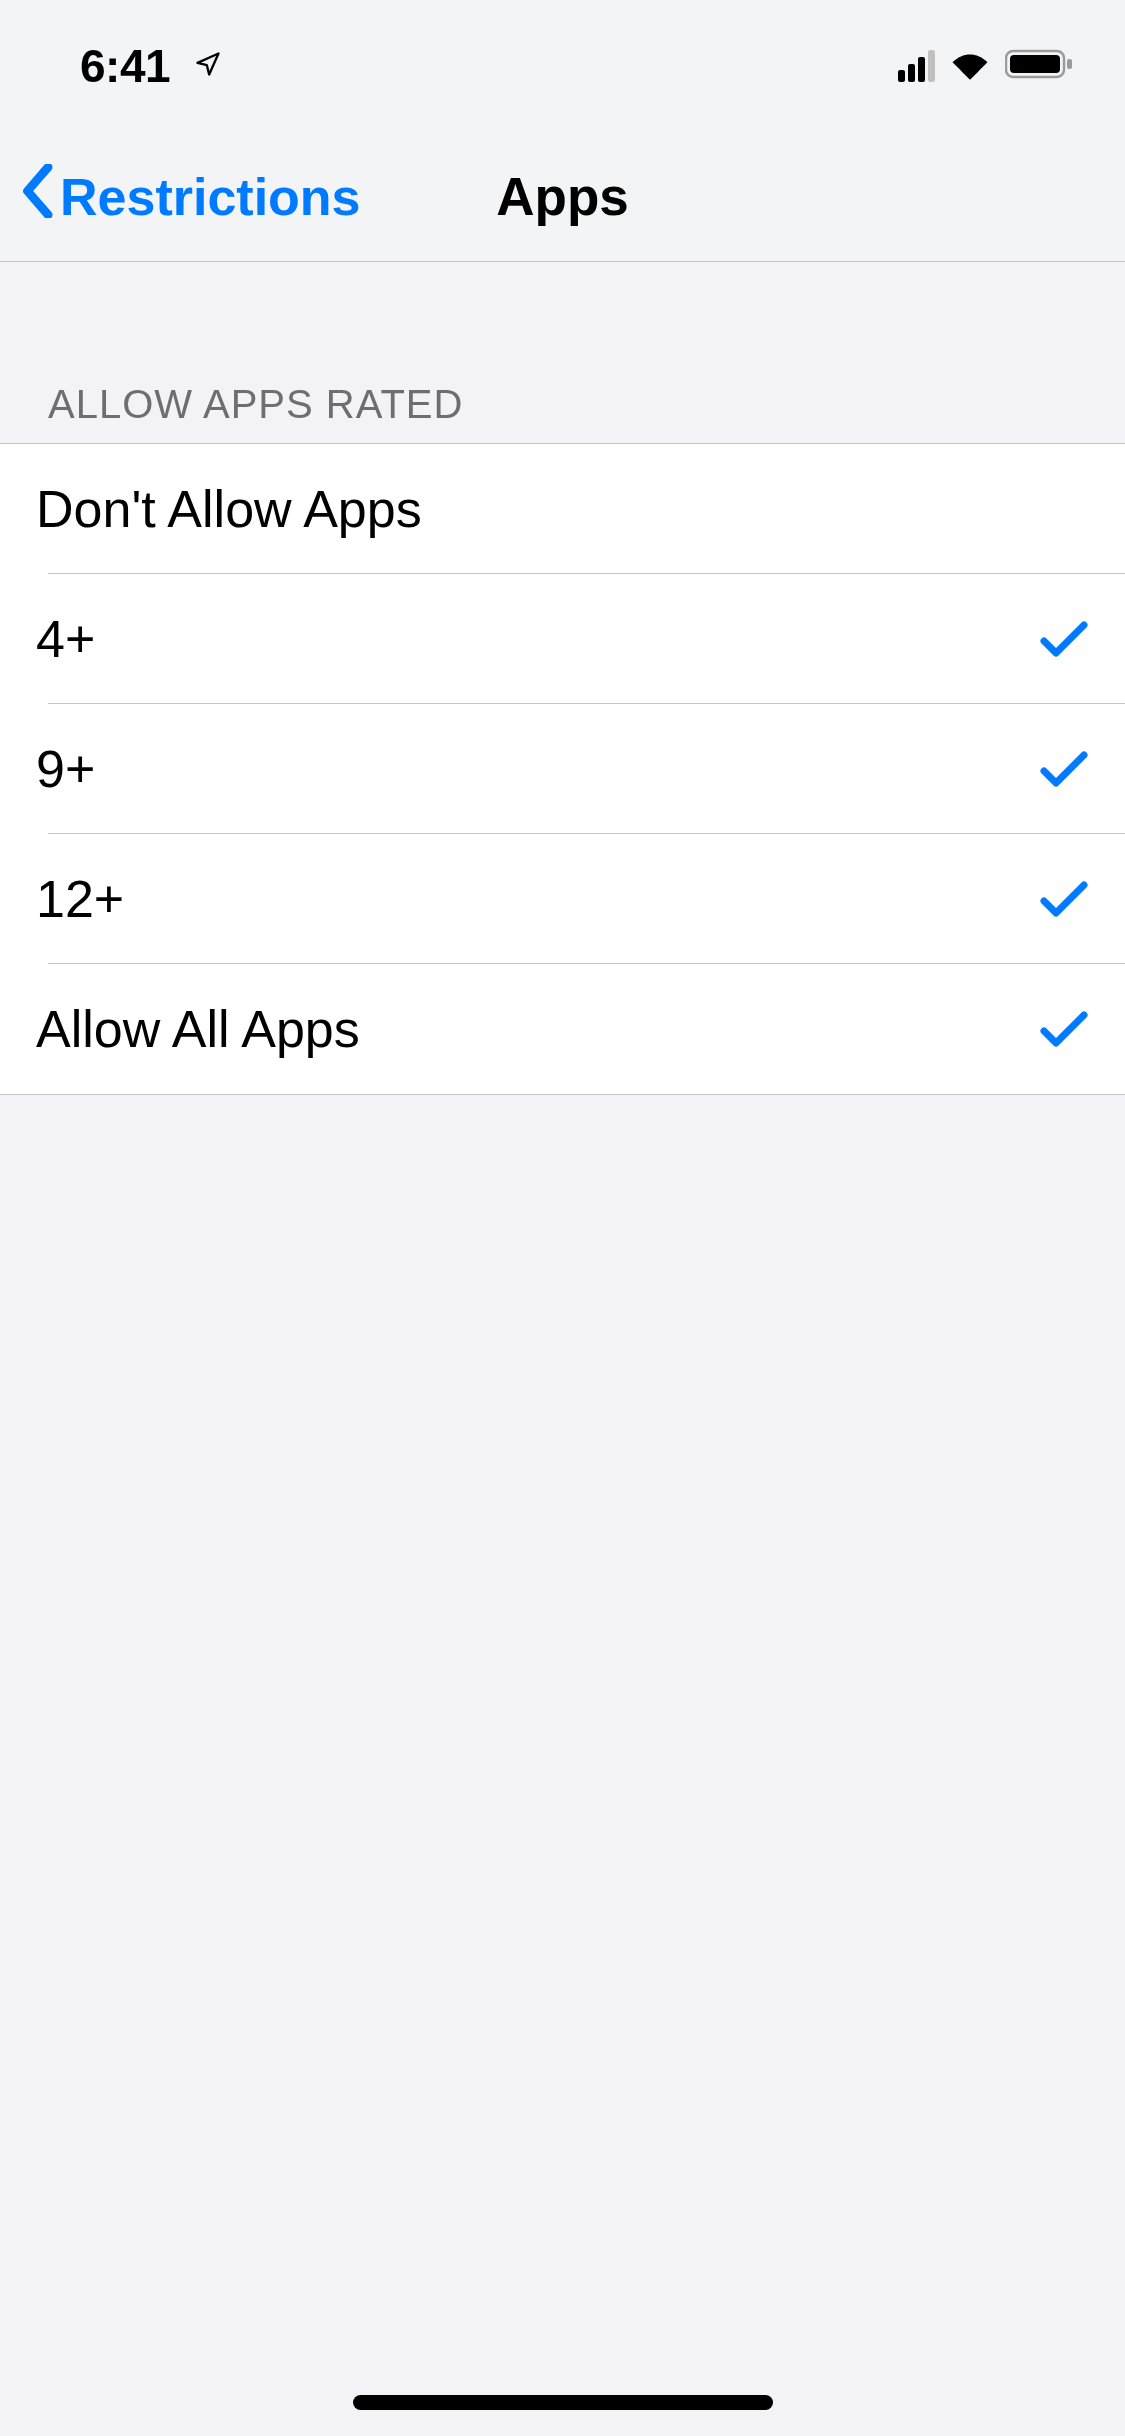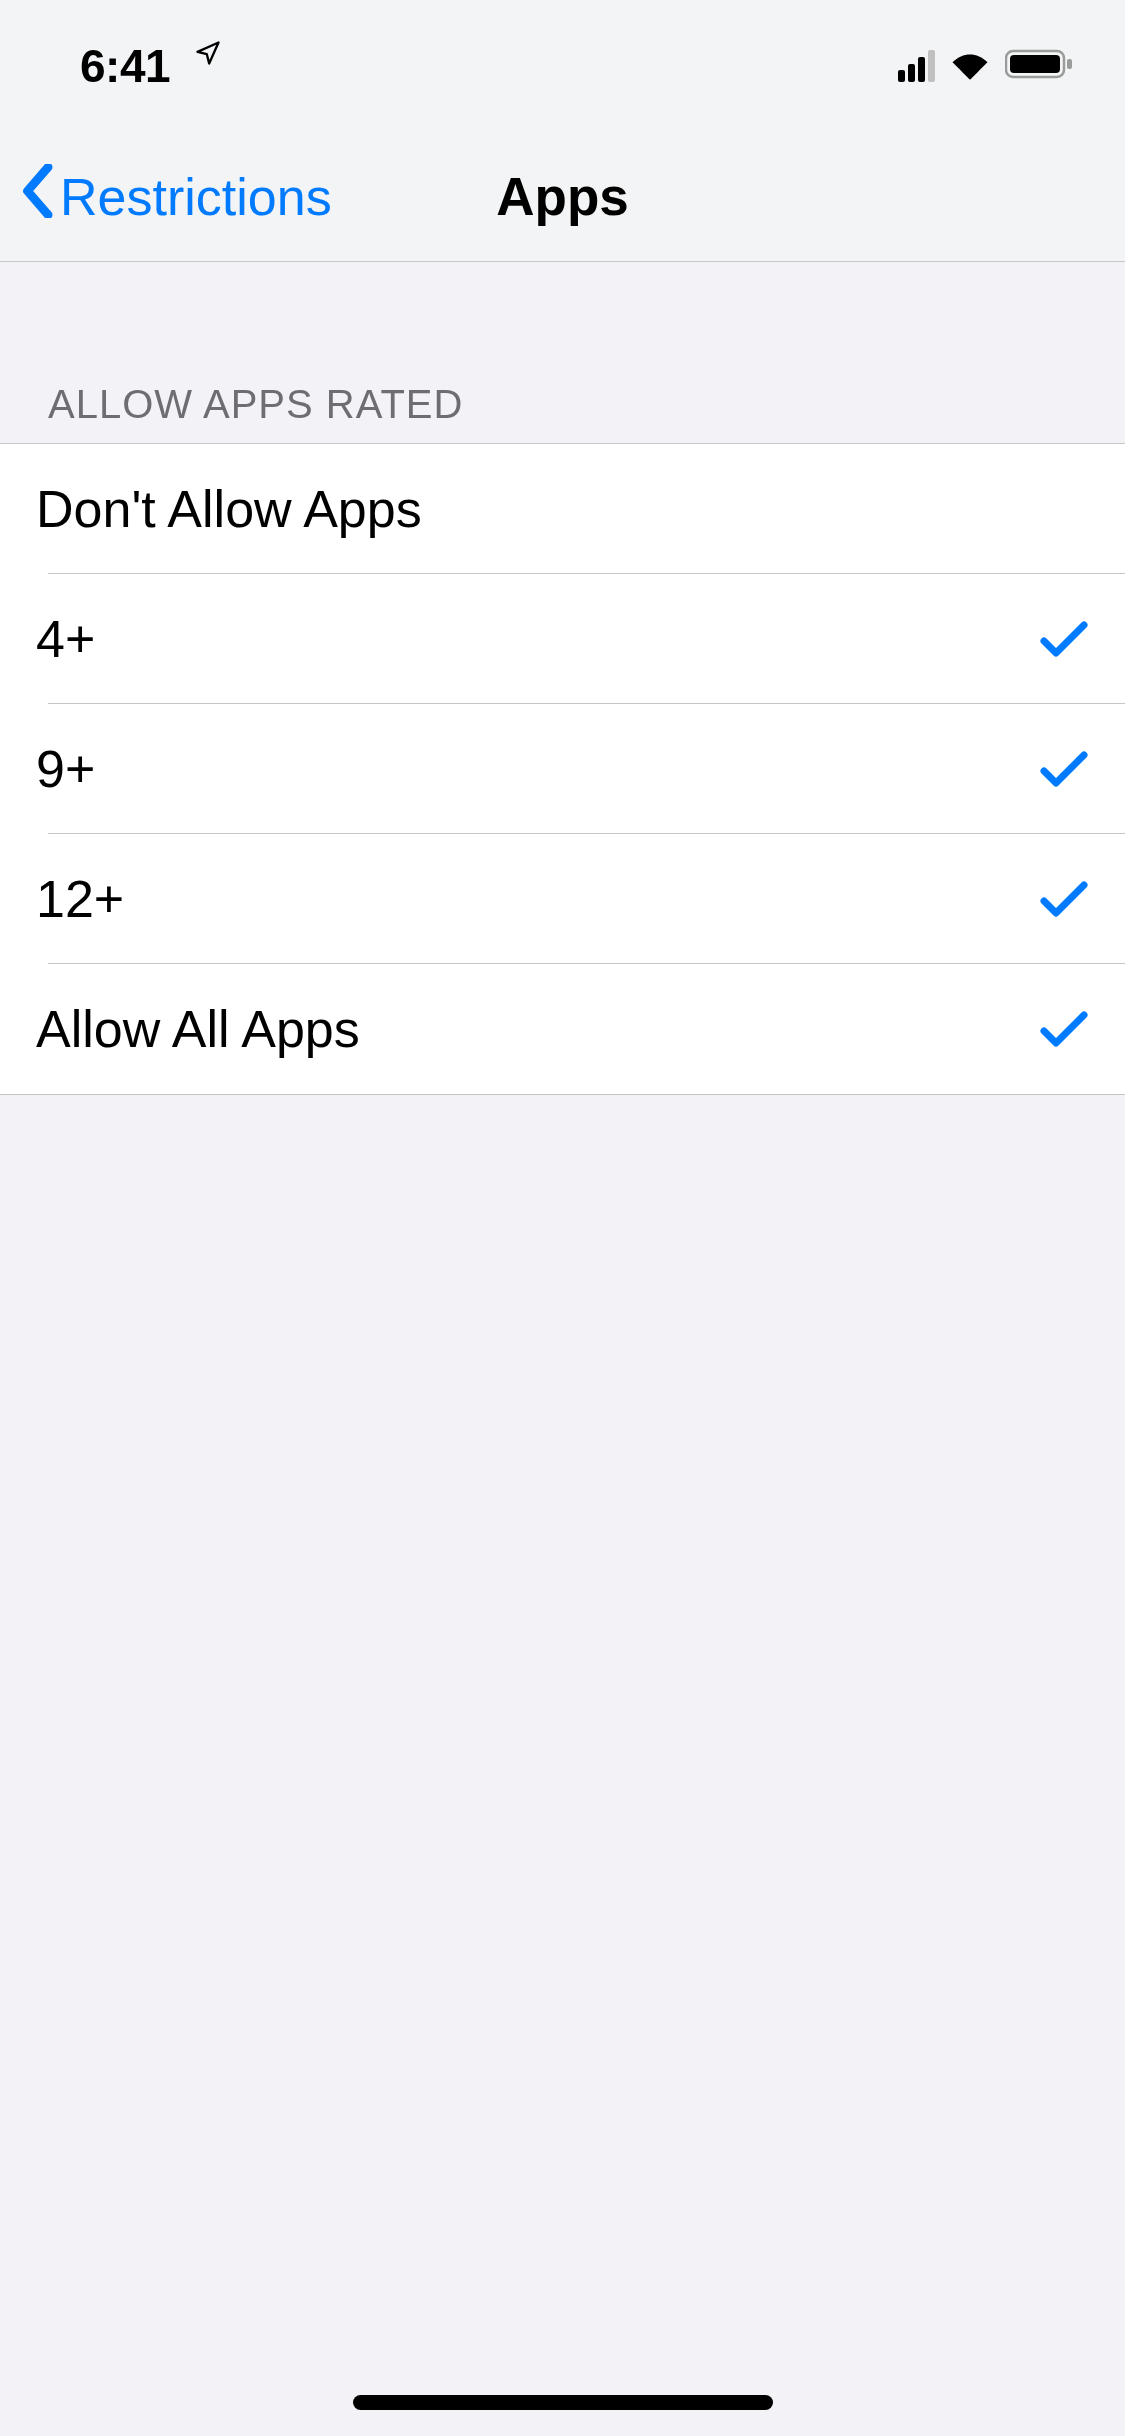--- a/index.html
+++ b/index.html
@@ -18,20 +18,21 @@
     .status-bar {
       height: 132px;
       display: flex;
       justify-content: space-between;
       align-items: center;
       padding: 0 50px 0 80px;
       background: #f3f4f5;
     }
     .status-left {
       display: flex;
+      align-items: center;
       gap: 24px;
     }
     .status-time {
       font-size: 46px;
       font-weight: 600;
       color: #000;
       letter-spacing: -0.5px;
     }
     .status-right {
       display: flex;
@@ -60,21 +61,21 @@
       padding: 0 20px;
       position: relative;
       border-bottom: 1px solid #c6c6c8;
     }
     .back-button {
       display: flex;
       align-items: center;
       gap: 6px;
       color: #007aff;
       font-size: 52px;
-      font-weight: 400;
+      font-weight: 700;
     }
     .nav-title {
       position: absolute;
       left: 50%;
       transform: translateX(-50%);
       font-size: 53px;
       font-weight: 600;
       color: #000;
     }
     .section-header {

